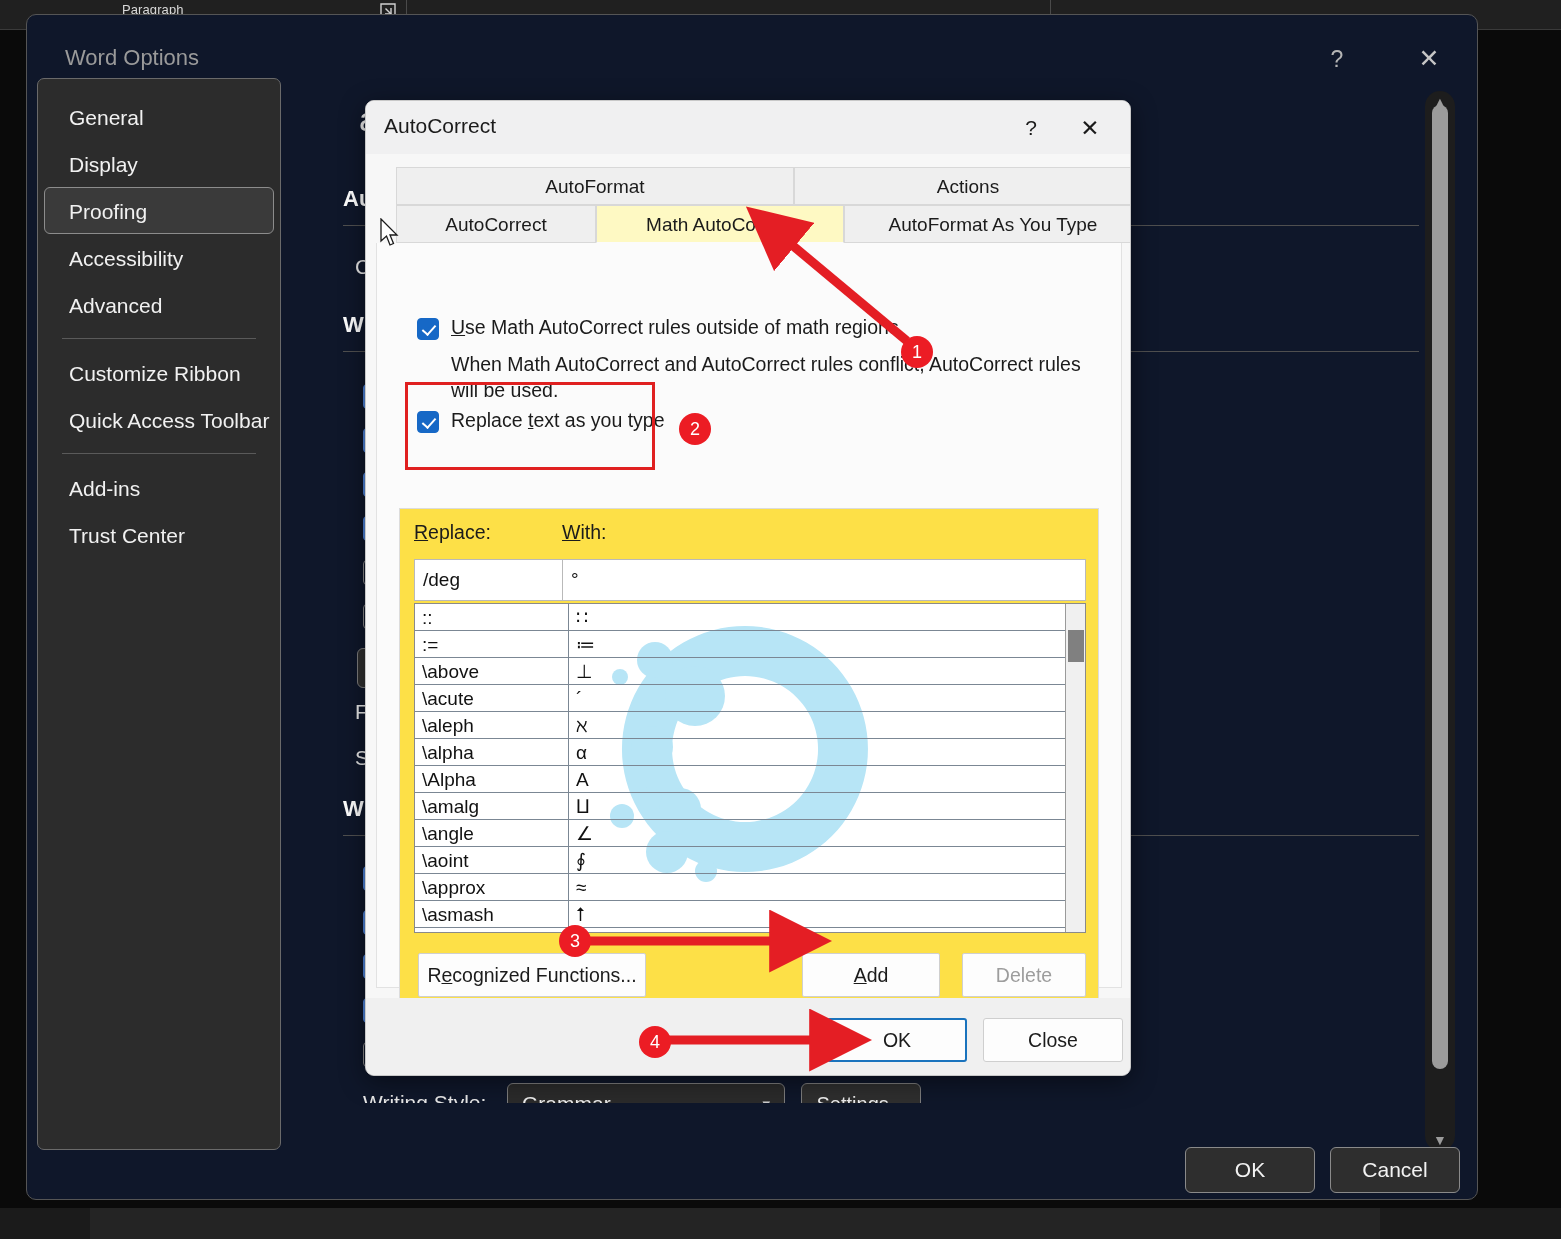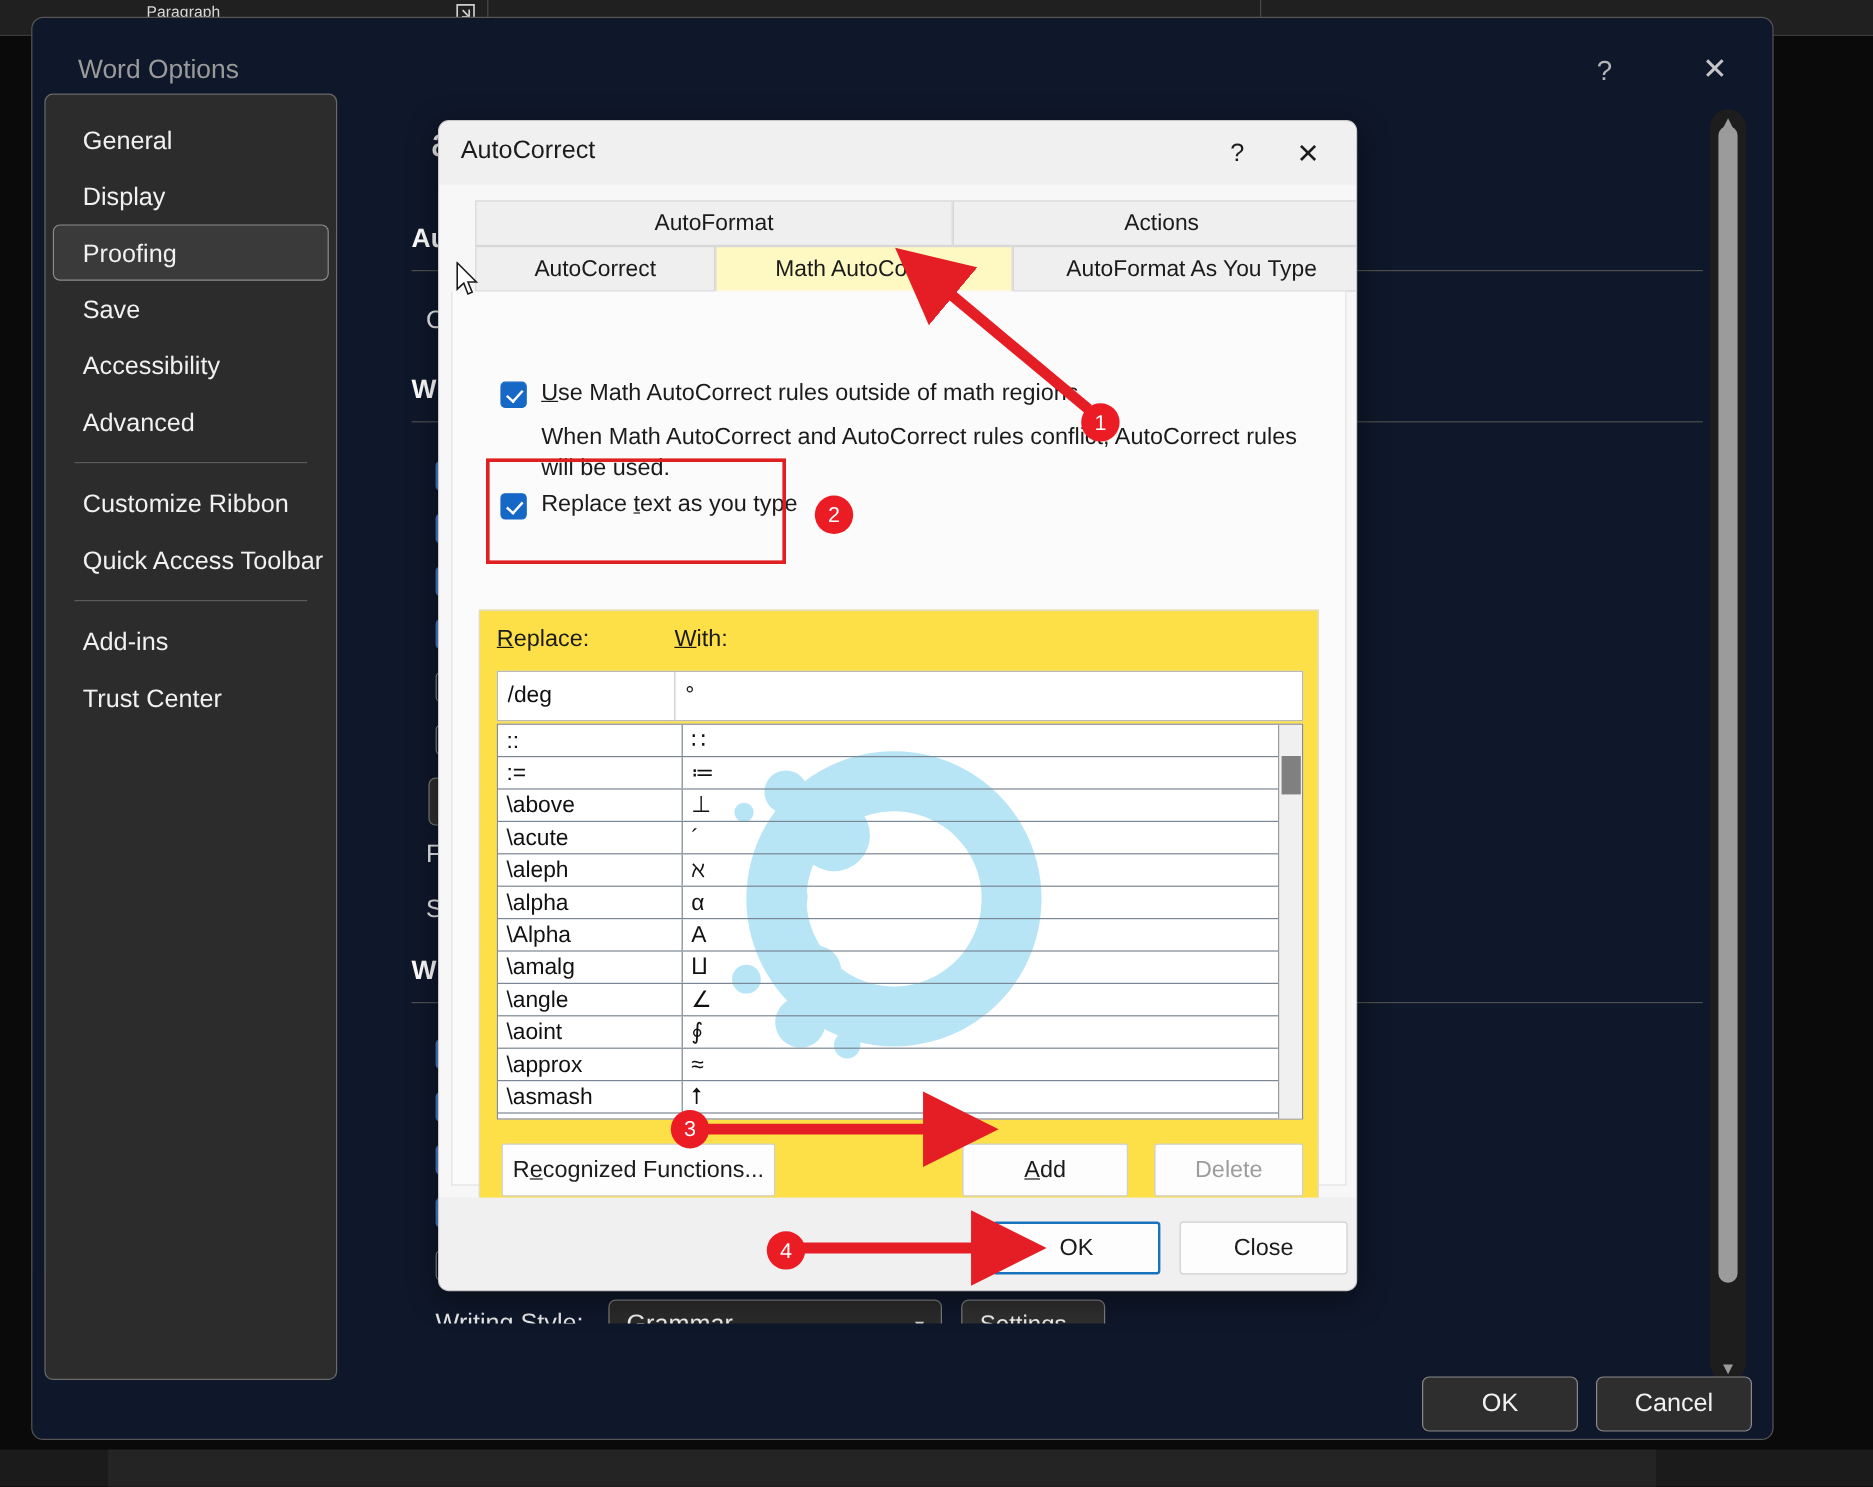--- a/index.html
+++ b/index.html
@@ -319,21 +319,20 @@
 
   <div id="word-options">
     <div id="wo-title">Word Options</div>
     <div class="wo-btn-help">?</div>
     <div class="wo-btn-close">✕</div>
 
     <div id="wo-sidebar">
       <div class="wo-nav-item">General</div>
       <div class="wo-nav-item">Display</div>
       <div class="wo-nav-item active">Proofing</div>
-      <div class="wo-nav-item">Save</div>
       <div class="wo-nav-item">Accessibility</div>
       <div class="wo-nav-item">Advanced</div>
       <div class="wo-nav-sep"></div>
       <div class="wo-nav-item">Customize Ribbon</div>
       <div class="wo-nav-item">Quick Access Toolbar</div>
       <div class="wo-nav-sep"></div>
       <div class="wo-nav-item">Add-ins</div>
       <div class="wo-nav-item">Trust Center</div>
     </div>
 

